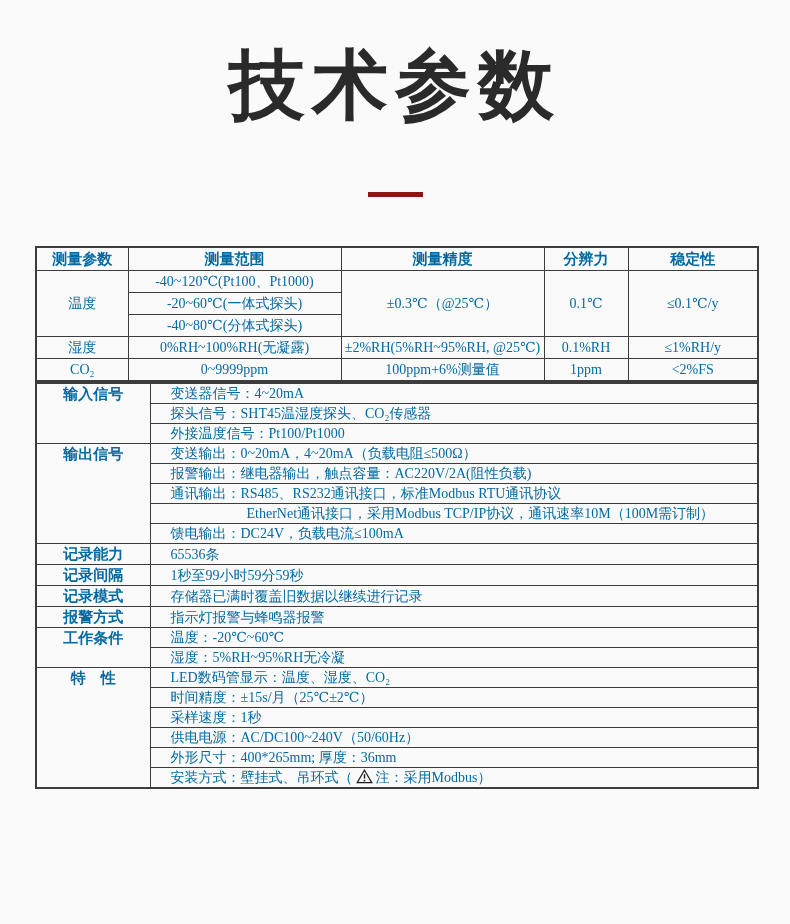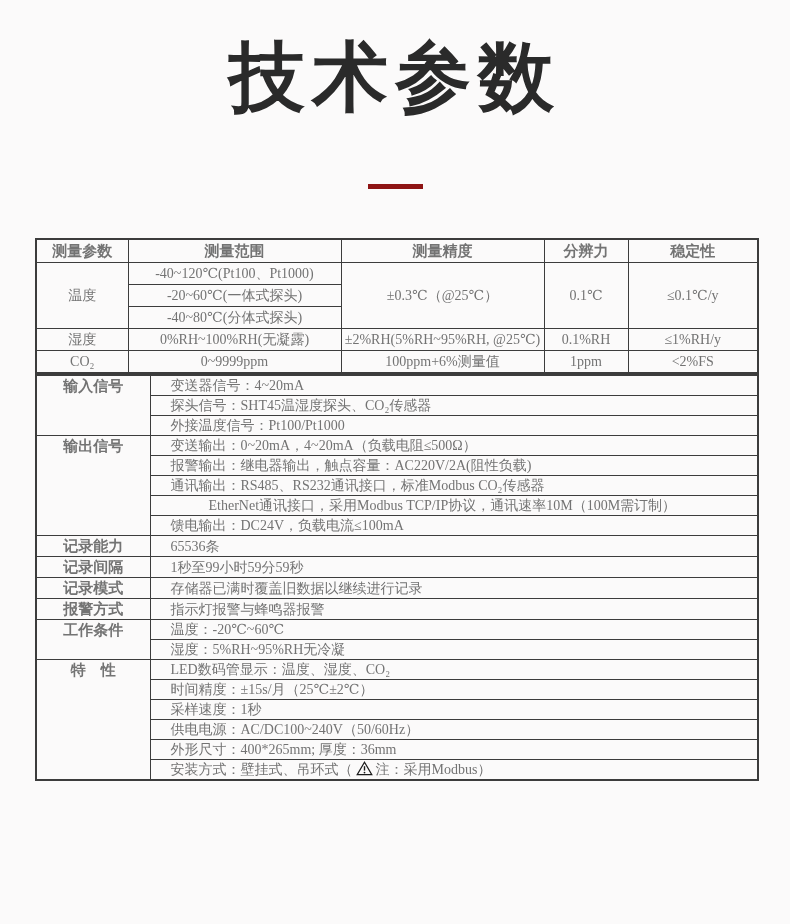--- a/index.html
+++ b/index.html
@@ -6,21 +6,21 @@
   body{
     width:790px;height:924px;
     background:#fbfafa;
     color:#1b1b1b;
     font-family:"Liberation Serif","DejaVu Serif",serif;
     overflow:hidden;
   }
   .page{width:790px;height:924px;position:relative;}
 
   .page-title{
-    margin:8px;
+    margin:16px;
     padding-top:22px;
     text-align:center;
     font-family:"Liberation Sans","DejaVu Sans",sans-serif;
     font-weight:900;
     font-size:76px;
     line-height:94px;
     letter-spacing:7px;
     color:#2a2a2a;
   }
   .title-dash{
@@ -28,21 +28,21 @@
     background:#8e1414;
     margin:60px auto 0 auto;
   }
 
   table{
     border-collapse:collapse;
     table-layout:fixed;
     width:722px;
     margin-left:35px;
     font-size:14px;
-    color:#737373;
+    color:#0369a1;
   }
   td,th{
     border:1px solid #3c3c3c;
     padding:0;
     overflow:hidden;
     white-space:nowrap;
   }
   table{border:2px solid #3c3c3c;}
 
   
@@ -67,21 +67,21 @@
     text-align:center;
     vertical-align:top;
     font-weight:bold;
     font-size:15px;
     padding-top:1px;
   }
   .details-table td.value{
     text-align:left;
     padding-left:20px;
   }
-  .details-table td.value.indent{padding-left:58px;}
+  .details-table td.value.indent{padding-left:96px;}
 
   
   .sizes-table{margin-top:27px;}
   .sizes-table th{
     height:22px;line-height:22px;
     font-weight:bold;font-size:15px;
     text-align:center;
   }
   .sizes-table td{
     height:22px;line-height:22px;
@@ -165,21 +165,21 @@
       <td class="value">外接温度信号：Pt100/Pt1000</td>
     </tr>
     <tr>
       <td class="label" rowspan="5">输出信号</td>
       <td class="value">变送输出：0~20mA，4~20mA（负载电阻≤500Ω）</td>
     </tr>
     <tr>
       <td class="value">报警输出：继电器输出，触点容量：AC220V/2A(阻性负载)</td>
     </tr>
     <tr>
-      <td class="value">通讯输出：RS485、RS232通讯接口，标准Modbus CO₂传感器</td>
+      <td class="value">通讯输出：RS485、RS232通讯接口，标准Modbus RTU通讯协议</td>
     </tr>
     <tr>
       <td class="value indent">EtherNet通讯接口，采用Modbus TCP/IP协议，通讯速率10M（100M需订制）</td>
     </tr>
     <tr>
       <td class="value">馈电输出：DC24V，负载电流≤100mA</td>
     </tr>
     <tr>
       <td class="label">记录能力</td>
       <td class="value">65536条</td>

